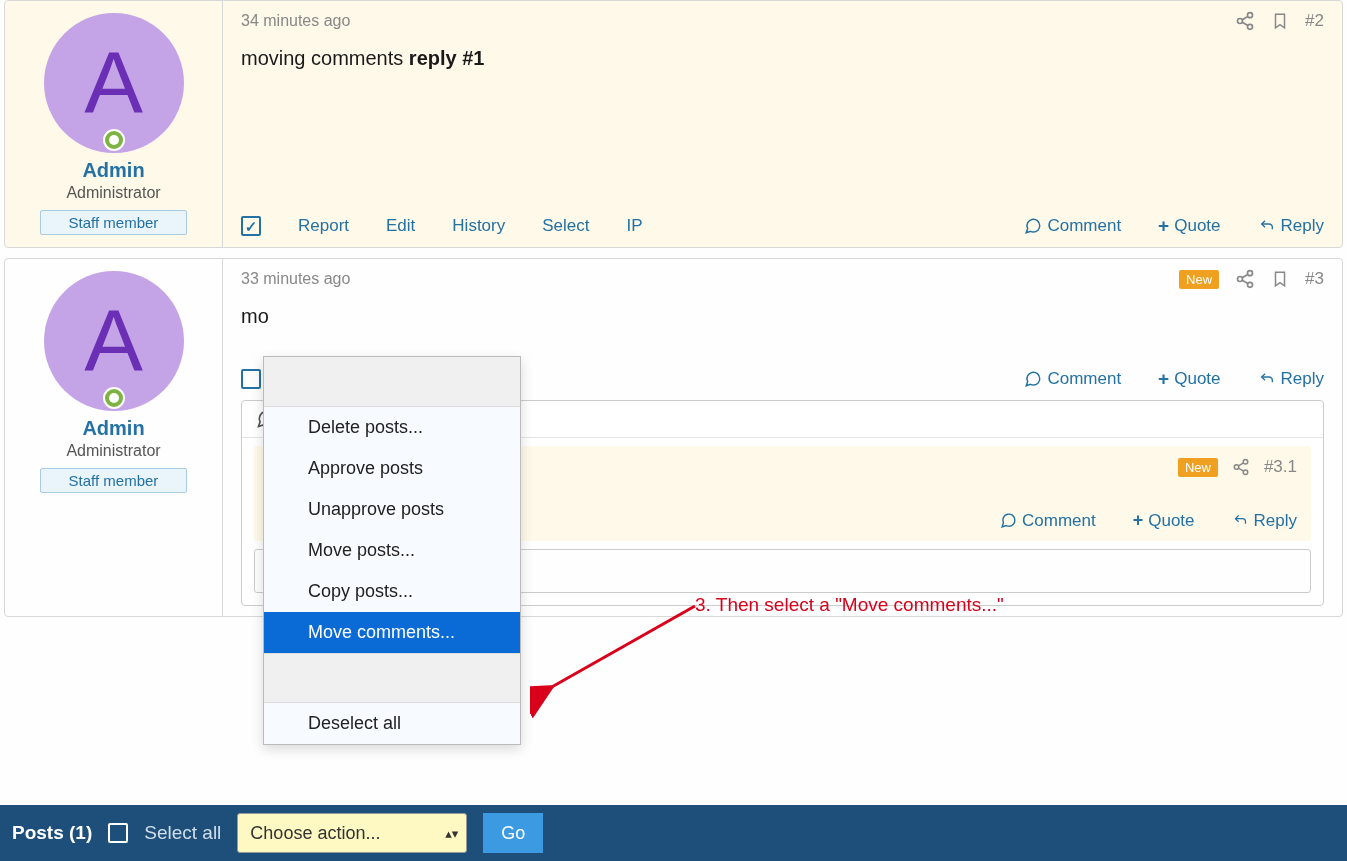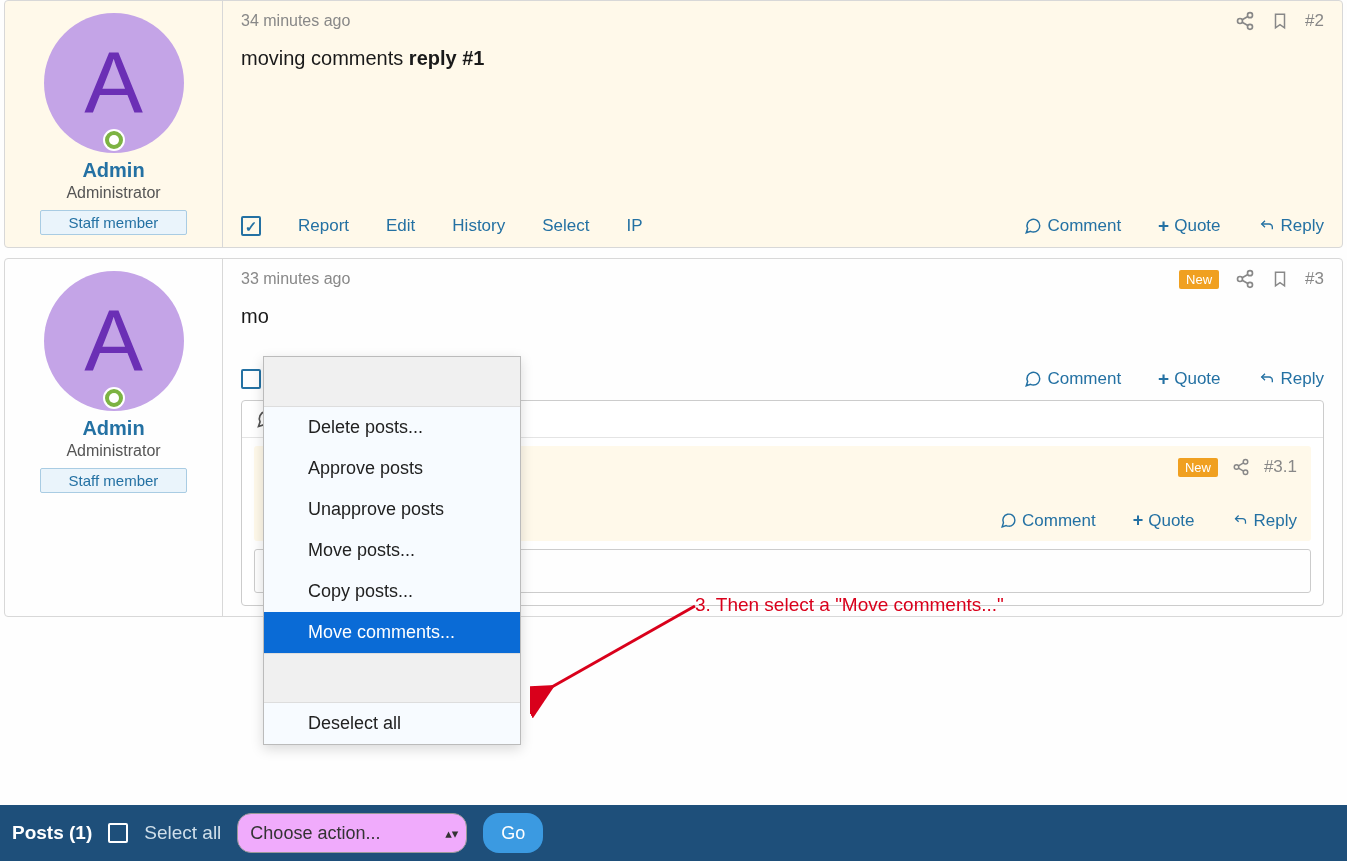--- a/index.html
+++ b/index.html
@@ -130,31 +130,31 @@
     display:flex;
     align-items:center;
     padding: 0 12px;
     gap: 16px;
     z-index:50;
   }
   .bb-label { font-weight:700; font-size:19px; }
   .bb-check { width:20px;height:20px;border:2px solid #fff;border-radius:2px;cursor:pointer;}
   .bb-select-label { color:#d0dfea; font-size:19px;}
   .bb-select {
-    background:#f0abfc; color:#333; border:1px solid #999; border-radius:14px;
+    background:#fef9c3; color:#333; border:1px solid #999; border-radius:3px;
     height:40px; padding:0 32px 0 12px; font-size:18px; position:relative;
     min-width:230px; display:flex; align-items:center;
   }
   .bb-select::after {
     content:""; position:absolute; right:10px; top:50%; transform:translateY(-50%);
     width:0;height:0;border-left:5px solid transparent;border-right:5px solid transparent;
   }
   .bb-caret { position:absolute; right:8px; top:50%; transform:translateY(-50%); font-size:13px; color:#333;}
   .bb-go {
-    background:#3b9ae1; color:#fff; border:none; border-radius:16px;
+    background:#3b9ae1; color:#fff; border:none; border-radius:0;
     height:40px; padding:0 18px; font-size:18px; cursor:pointer;
   }
   svg { display:block; }
 </style>
 </head>
 <body>
 
 <div class="post highlight">
   <div class="user-col">
     <div class="avatar">

